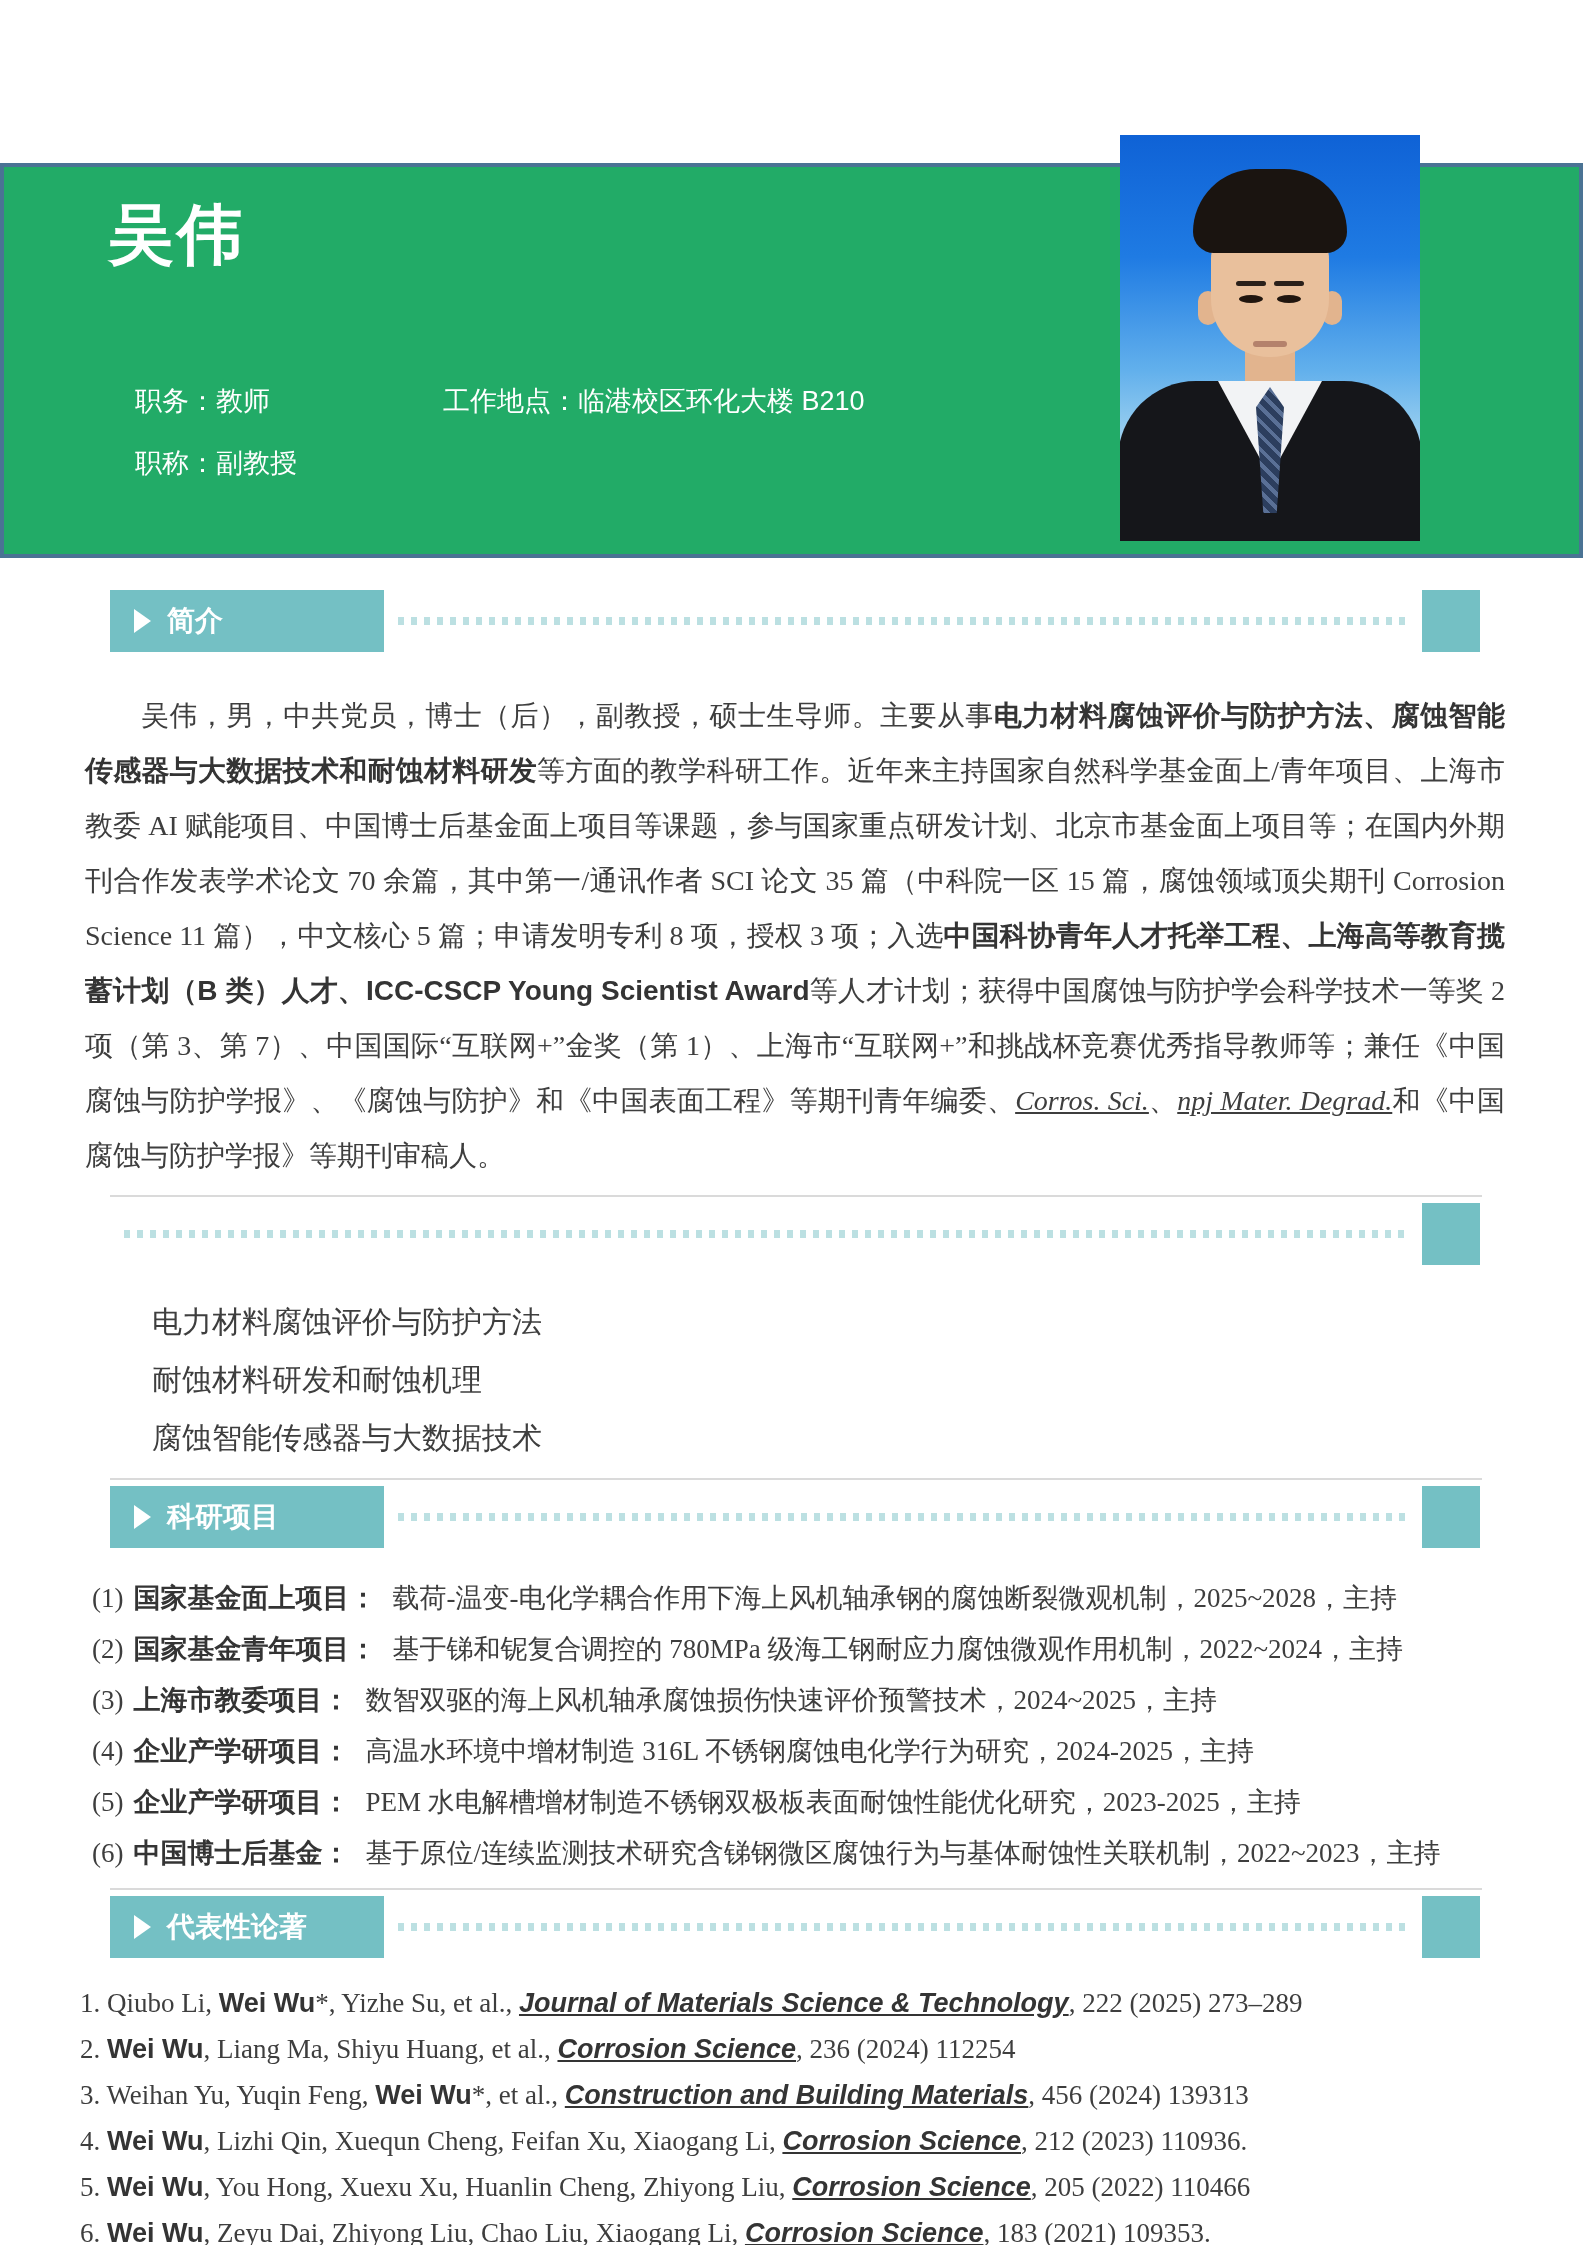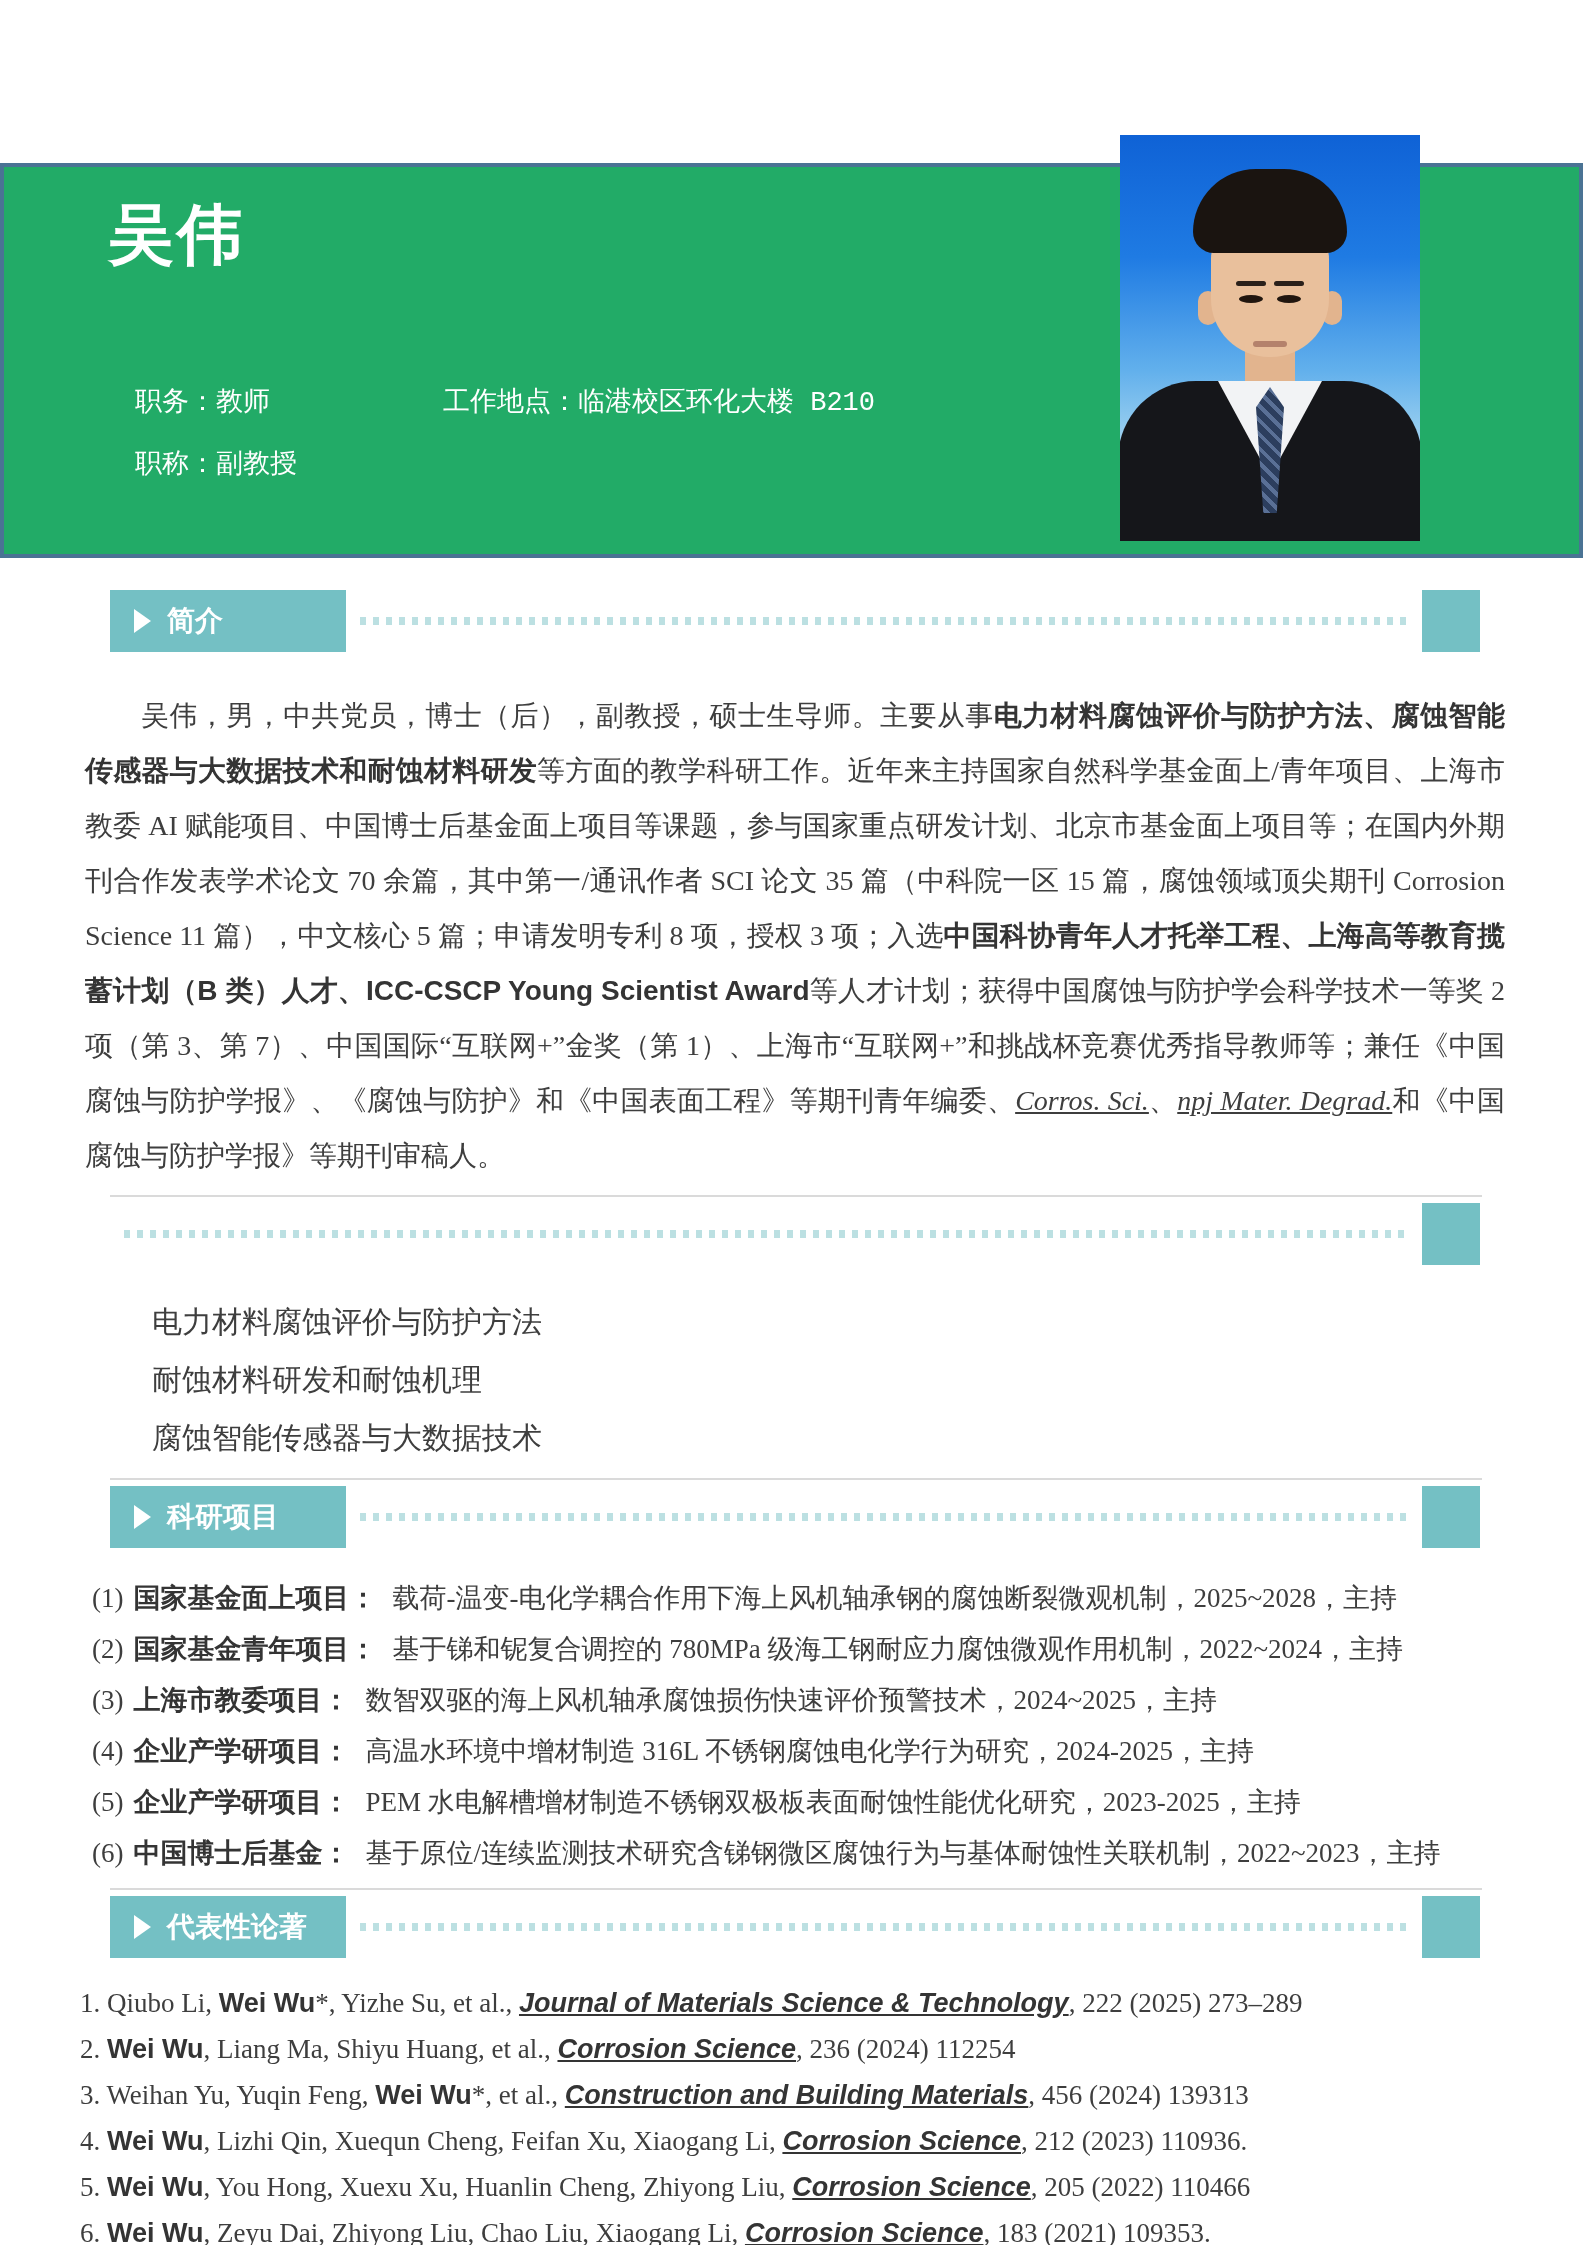--- a/index.html
+++ b/index.html
@@ -31,21 +31,21 @@
     position:absolute; left:104px; top:34px;
     font-family:var(--sans); font-weight:700; font-size:66px; line-height:1;
     letter-spacing:3px;
   }
   .banner-info{
     position:absolute; left:104px; top:216px; right:480px;
     font-family:var(--sans); font-size:27px;margin-left:27px;
   }
   .info-row{display:flex; margin-bottom:26px; white-space:nowrap;}
   .info-cell-left{width:308px; flex:0 0 auto;}
-  .info-value-serif{font-family:Liberation Mono, monospace;}
+  .info-value-serif{font-family:Liberation Sans, sans-serif;}
 
   
   .photo{
     position:absolute; left:1120px; top:135px; width:300px; height:406px;
     overflow:hidden; z-index:5;
     background:linear-gradient(180deg,#0f62d6 0%,#1f7be3 30%,#62b0ec 58%,#a8d7f0 78%,#dcecе8 100%);
     background:linear-gradient(180deg,#0f62d6 0%,#1f7be3 30%,#62b0ec 58%,#a8d7f0 78%,#dcece8 100%);
   }
   .photo .face{
     position:absolute; left:50%; top:72px; transform:translateX(-50%);
@@ -78,21 +78,21 @@
     position:absolute; top:252px; left:50%; transform:translateX(-50%);
     width:28px; height:126px;
     background:repeating-linear-gradient(45deg,#2c3e5e 0 6px,#5a7096 6px 10px);
     clip-path:polygon(50% 0,100% 16%,74% 100%,26% 100%,0 16%);
   }
 
   
   .sec-rule{height:2px; background:#dadada; margin:0 106px 6px 110px;}
   .sec-head{display:flex; align-items:center; margin:0 108px 0 110px; height:62px;}
   .sec-label{
-    flex:0 0 auto; width:236px; height:62px; background:var(--teal);
+    flex:0 0 auto; width:274px; height:62px; background:var(--teal);
     display:flex; align-items:center; padding-left:24px;
     color:#fff; font-family:var(--sans); font-weight:700; font-size:28px;
   }
   .sec-arrow{
     width:0; height:0; margin-right:16px; flex:0 0 auto;
     border-top:12px solid transparent; border-bottom:12px solid transparent;
     border-left:17px solid #ffffff;
   }
   .sec-dots{
     flex:1 1 auto; height:8px; margin:0 12px 0 14px;

